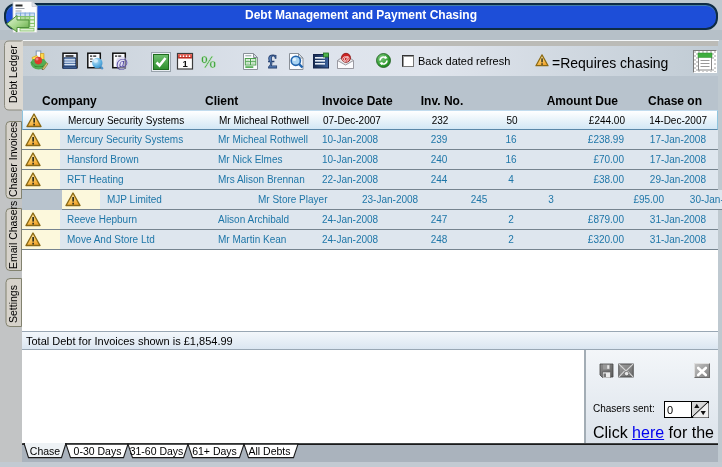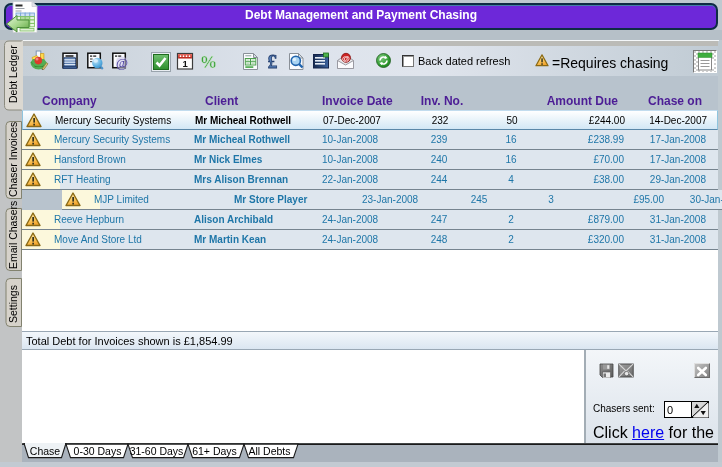--- a/index.html
+++ b/index.html
@@ -3,22 +3,22 @@
 <meta charset="utf-8">
 <style>
 * { margin:0; padding:0; box-sizing:border-box; }
 html,body { width:722px; height:467px; overflow:hidden; }
 body { position:relative; background:#bfc9d0; font-family:"Liberation Sans",sans-serif; }
 .abs { position:absolute; }
 
 
 #titlebar {
   left:4px; top:3px; width:714px; height:27px;
-  background:#6d28d9;
-  border:2px solid #0e2c44; border-radius:7px; box-shadow:inset 0 1px 0 #447fa8;
+  background:#1d4ed8;
+  border:2px solid #0e2c44; border-radius:12px; box-shadow:inset 0 1px 0 #447fa8;
   color:#fff; font-weight:bold; font-size:12px;
   text-align:center; line-height:21px;
 }
 #band { left:0; top:30px; width:722px; height:10px; background:#b6c0c8; }
 #topline { left:2px; top:40px; width:717px; height:1px; background:#f4f7f9; }
 
 
 #panel { left:22px; top:41px; width:696px; height:402px; background:#b8c3cd; }
 #leftcol { left:0; top:40px; width:22px; height:403px; background:#c2c4c5; }
 #ptop { left:22px; top:41px; width:696px; height:5px; background:#bbbbb7; }
@@ -27,30 +27,30 @@
 
 
 .ticon { position:absolute; top:52px; }
 
 
 #cb { left:402px; top:55px; width:12px; height:12px; background:#fff; border:1px solid #777; border-top-color:#333; border-left-color:#333; box-shadow:inset 1px 1px 0 #999; }
 #cb-label { left:418px; top:55px; font-size:11px; color:#000; }
 #req-label { left:552px; top:55px; font-size:14px; color:#000; }
 
 
-#hdr { left:22px; top:90px; width:696px; height:20px; font-size:12px; font-weight:bold; color:#4c1d95; }
+#hdr { left:22px; top:90px; width:696px; height:20px; font-size:12px; font-weight:bold; color:#000000; }
 .hcell { position:absolute; top:4px; white-space:nowrap; }
 #rows { left:22px; top:110px; width:696px; }
 .row { position:absolute; left:0; width:696px; height:20px; font-size:10px; color:#1e76a8; background:#dee6ee; border-bottom:1px solid #76848f; }
 .row .iconcol { position:absolute; left:0; top:0; width:38px; height:19px; background:#fcf8dc; }
 .row.sel { color:#000; background:linear-gradient(#ffffff,#d2e7f5); border-top:1px solid #c2dcee; border-bottom:1px solid #5a87a8; border-left:1px solid #8ec4de; border-right:1px solid #8ec4de; }
 .row.sel .iconcol { background:transparent; }
 .rcell { position:absolute; top:3.5px; }
-.c-company { left:24px;padding-left:8px; }
-.c-client { left:172px;font-weight:bold; }
+.c-company { left:37px;padding-left:8px; }
+.c-client { left:196px; }
 .c-date { left:300px; }
 .c-invno { left:387px; width:60px; text-align:center; }
 .c-days { left:459px; width:60px; text-align:center; }
 .c-amt { left:530px; width:72px; text-align:right; }
 .c-chase { left:610px; width:74px; text-align:right; }
 
 #white-mid { left:22px; top:250px; width:696px; height:81px; background:#fff; }
 
 
 #totalbar { left:22px; top:331px; width:696px; height:19px; background:linear-gradient(#f3f7fb,#dbe6f1); border-top:1px solid #99a7b4; border-bottom:1px solid #99a7b4; font-size:11px; color:#000; line-height:18px; padding-left:4px; }

